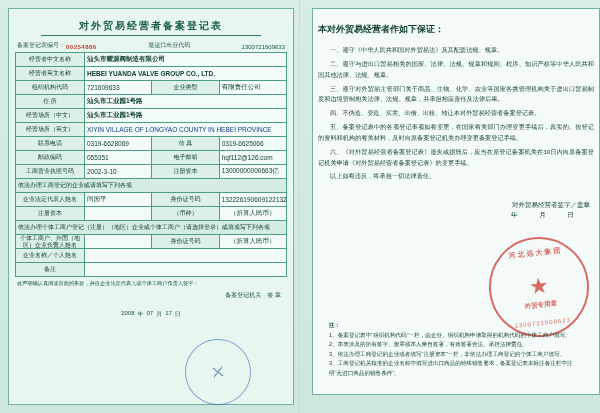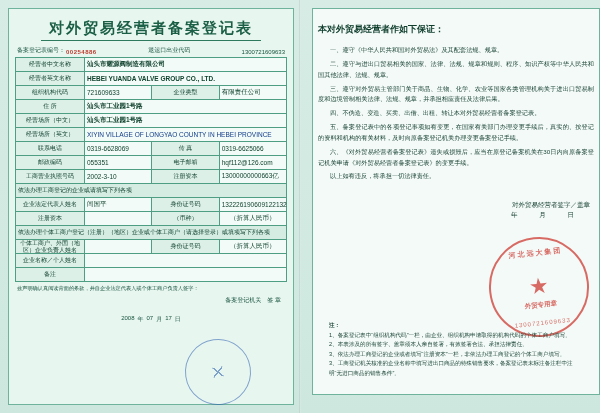--- a/index.html
+++ b/index.html
@@ -15,21 +15,21 @@
   }
   
   .left{
     position:absolute;left:8px;top:8px;width:286px;height:397px;
     background:#e8f6f0;
     border:1px solid #6fb39c;
     box-sizing:border-box;
     padding:4px 6px;
   }
   .lt-title{
-    text-align:center;font-size:15px;font-weight:bold;color:#1b5f46;
+    text-align:center;font-size:10px;font-weight:bold;color:#1b5f46;
     letter-spacing:2px;margin:6px 0 2px 0;
   }
   .lt-title-underline{
     height:1px;background:#2e7a5e;margin:0 26px 5px 26px;
   }
   .topline{
     display:flex;font-size:6px;color:#17543f;align-items:flex-end;
     padding:0 2px 2px 2px;
   }
   .topline .lbl{white-space:nowrap;}

